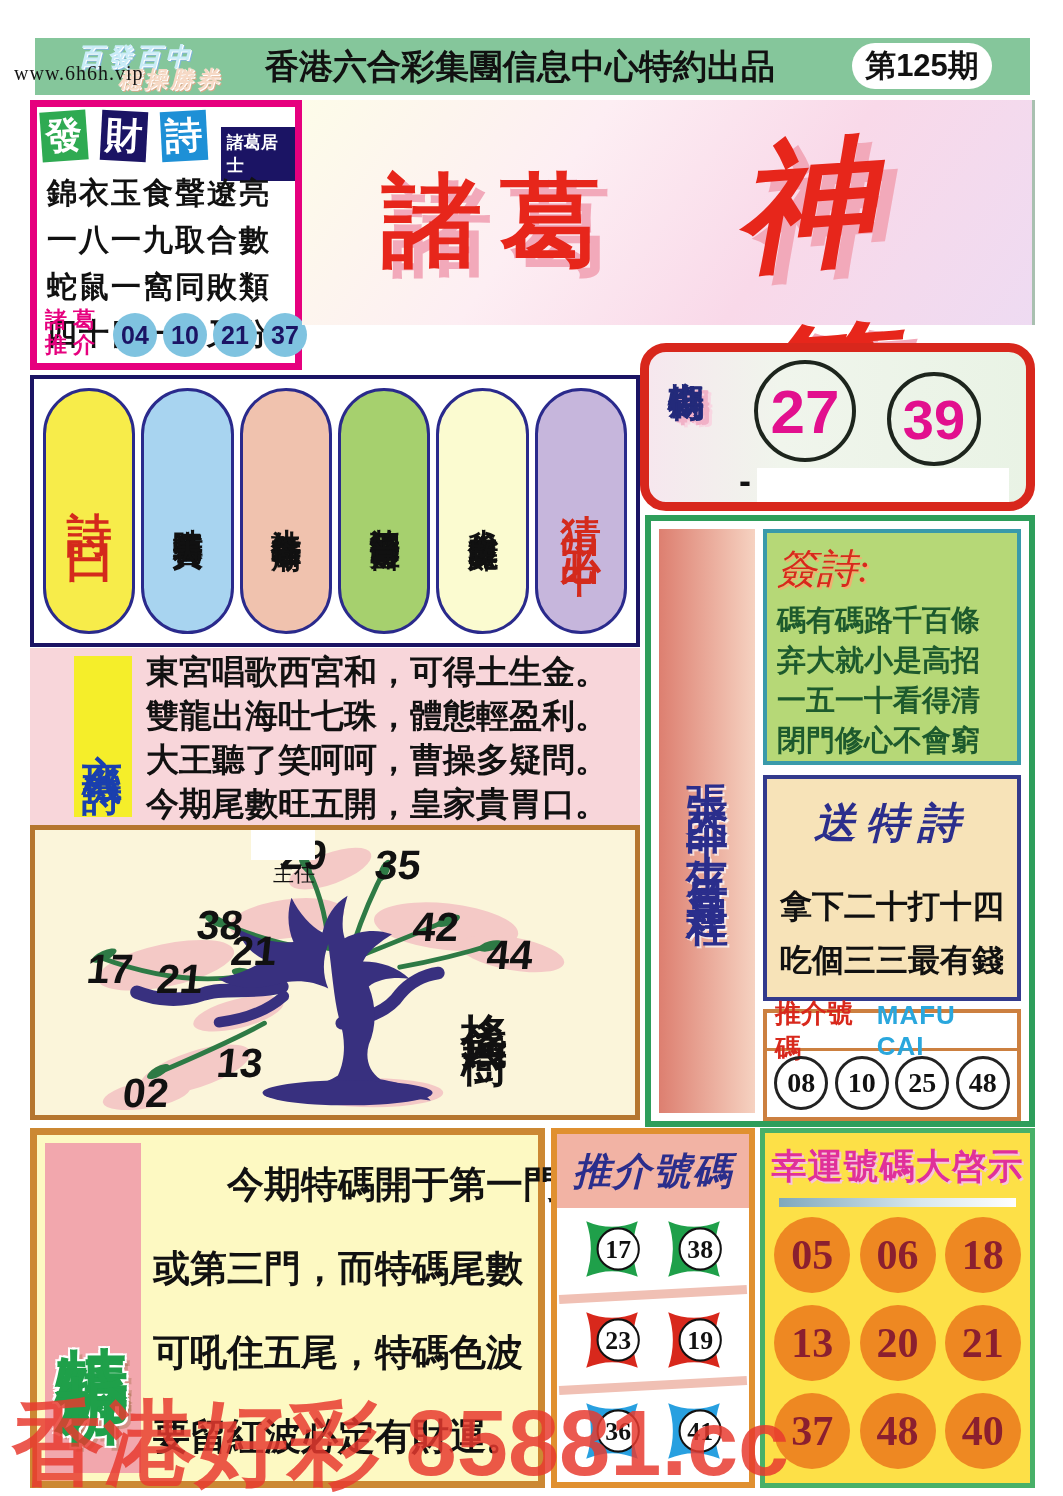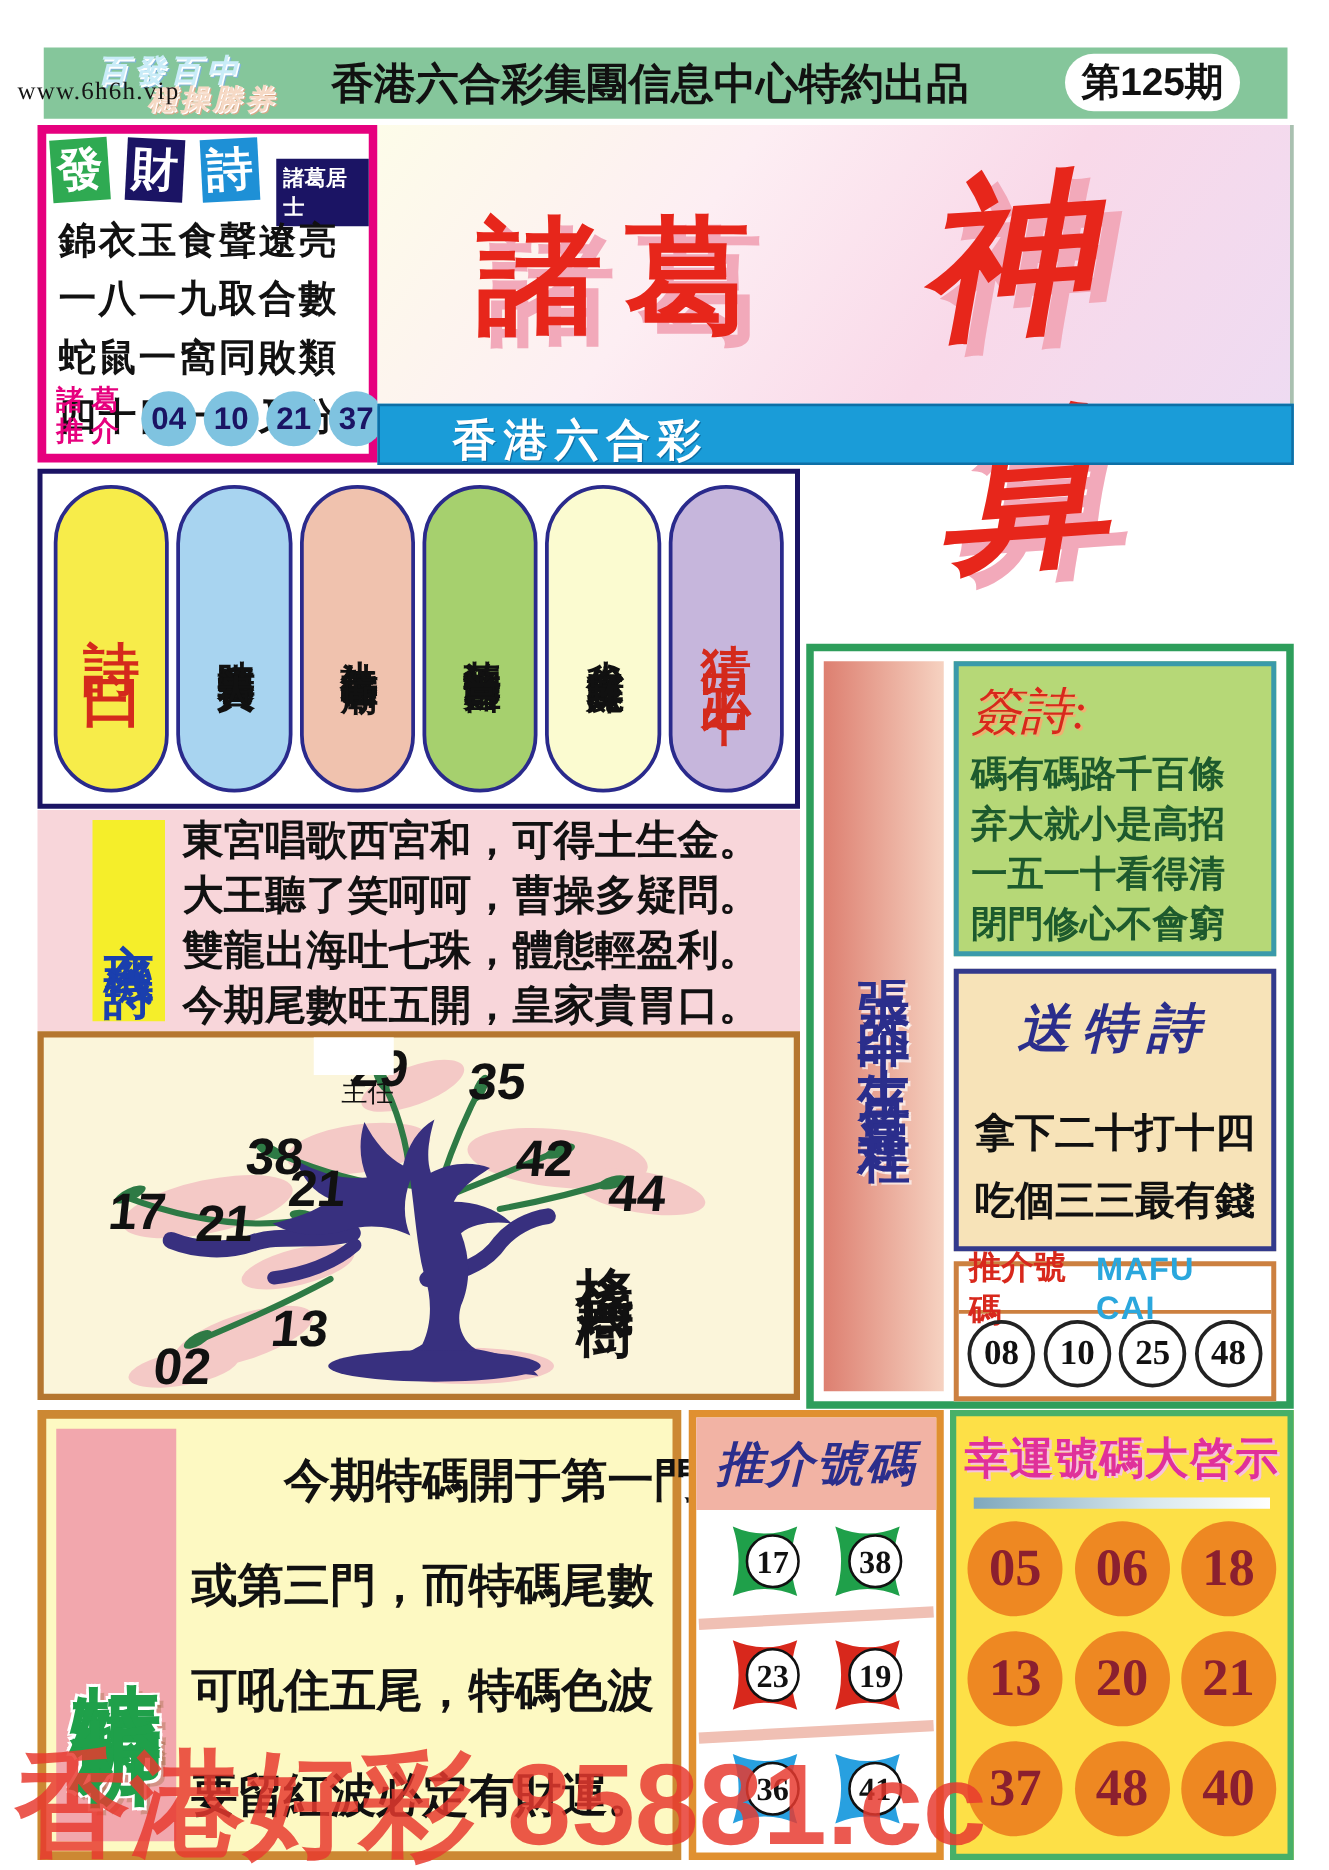--- a/index.html
+++ b/index.html
@@ -157,24 +157,28 @@
       <div class="ft-num flexc">10</div>
       <div class="ft-num flexc">21</div>
       <div class="ft-num flexc">37</div>
     </div>
   </div>
 
   <div class="abs banner">
     <div class="abs banner-left">諸葛</div>
     <div class="abs banner-right serif">神算</div>
   </div>
-  <div class="abs blue-strip">
-    <div class="abs blue-strip-label">香港六合彩</div>
-  </div>
-
+
+  <div class="abs special-box">
+    <div class="abs sp-label v">今期特碼</div>
+    <div class="abs sp-circle flexc" style="left:105px; top:8px; width:102px; height:102px; font-size:62px;">27</div>
+    <div class="abs sp-circle flexc" style="left:238px; top:20px; width:94px; height:94px; font-size:56px;">39</div>
+    <div class="abs sp-dash">-</div>
+    <div class="abs sp-patch"></div>
+  </div>
 
   <div class="abs verse-box">
     <div class="cap" style="background:#f7ec4a;">
       <span class="cap-head v">詩曰</span>
     </div>
     <div class="cap" style="background:#a8d4f0;">
       <span class="cap-line v">時來運轉為貴人</span>
     </div>
     <div class="cap" style="background:#f0c2ae;">
       <span class="cap-line v">生計無着住寺廟</span>
@@ -189,22 +193,22 @@
       <span class="cap-foot v">猜中必中</span>
     </div>
   </div>
 
   <div class="abs mystery-box">
     <div class="abs my-label flexc">
       <span class="v">玄機詩</span>
     </div>
     <div class="abs" style="left:116px; top:2px;">
       <div class="my-line">東宮唱歌西宮和，可得土生金。</div>
+      <div class="my-line">雙龍出海吐七珠，體態輕盈利。</div>
       <div class="my-line">大王聽了笑呵呵，曹操多疑問。</div>
-      <div class="my-line">雙龍出海吐七珠，體態輕盈利。</div>
       <div class="my-line">今期尾數旺五開，皇家貴胃口。</div>
     </div>
   </div>
 
   <div class="abs tree-box">
     <svg viewBox="0 0 610 295" style="position:absolute; left:0; top:0; width:600px; height:285px;">
       <g fill="#f4c9c6">
         <ellipse cx="130" cy="140" rx="72" ry="22" transform="rotate(-12 130 140)"></ellipse>
         <ellipse cx="255" cy="92" rx="60" ry="20" transform="rotate(-8 255 92)"></ellipse>
         <ellipse cx="300" cy="40" rx="45" ry="16" transform="rotate(-20 300 40)"></ellipse>

